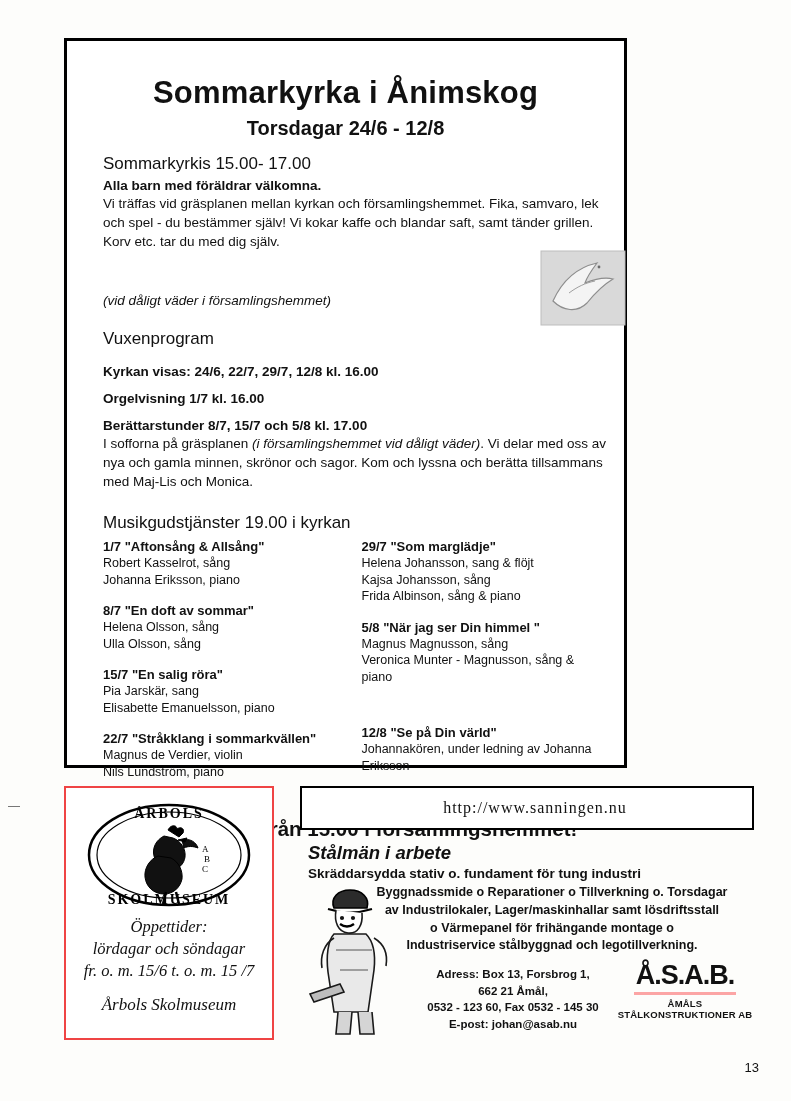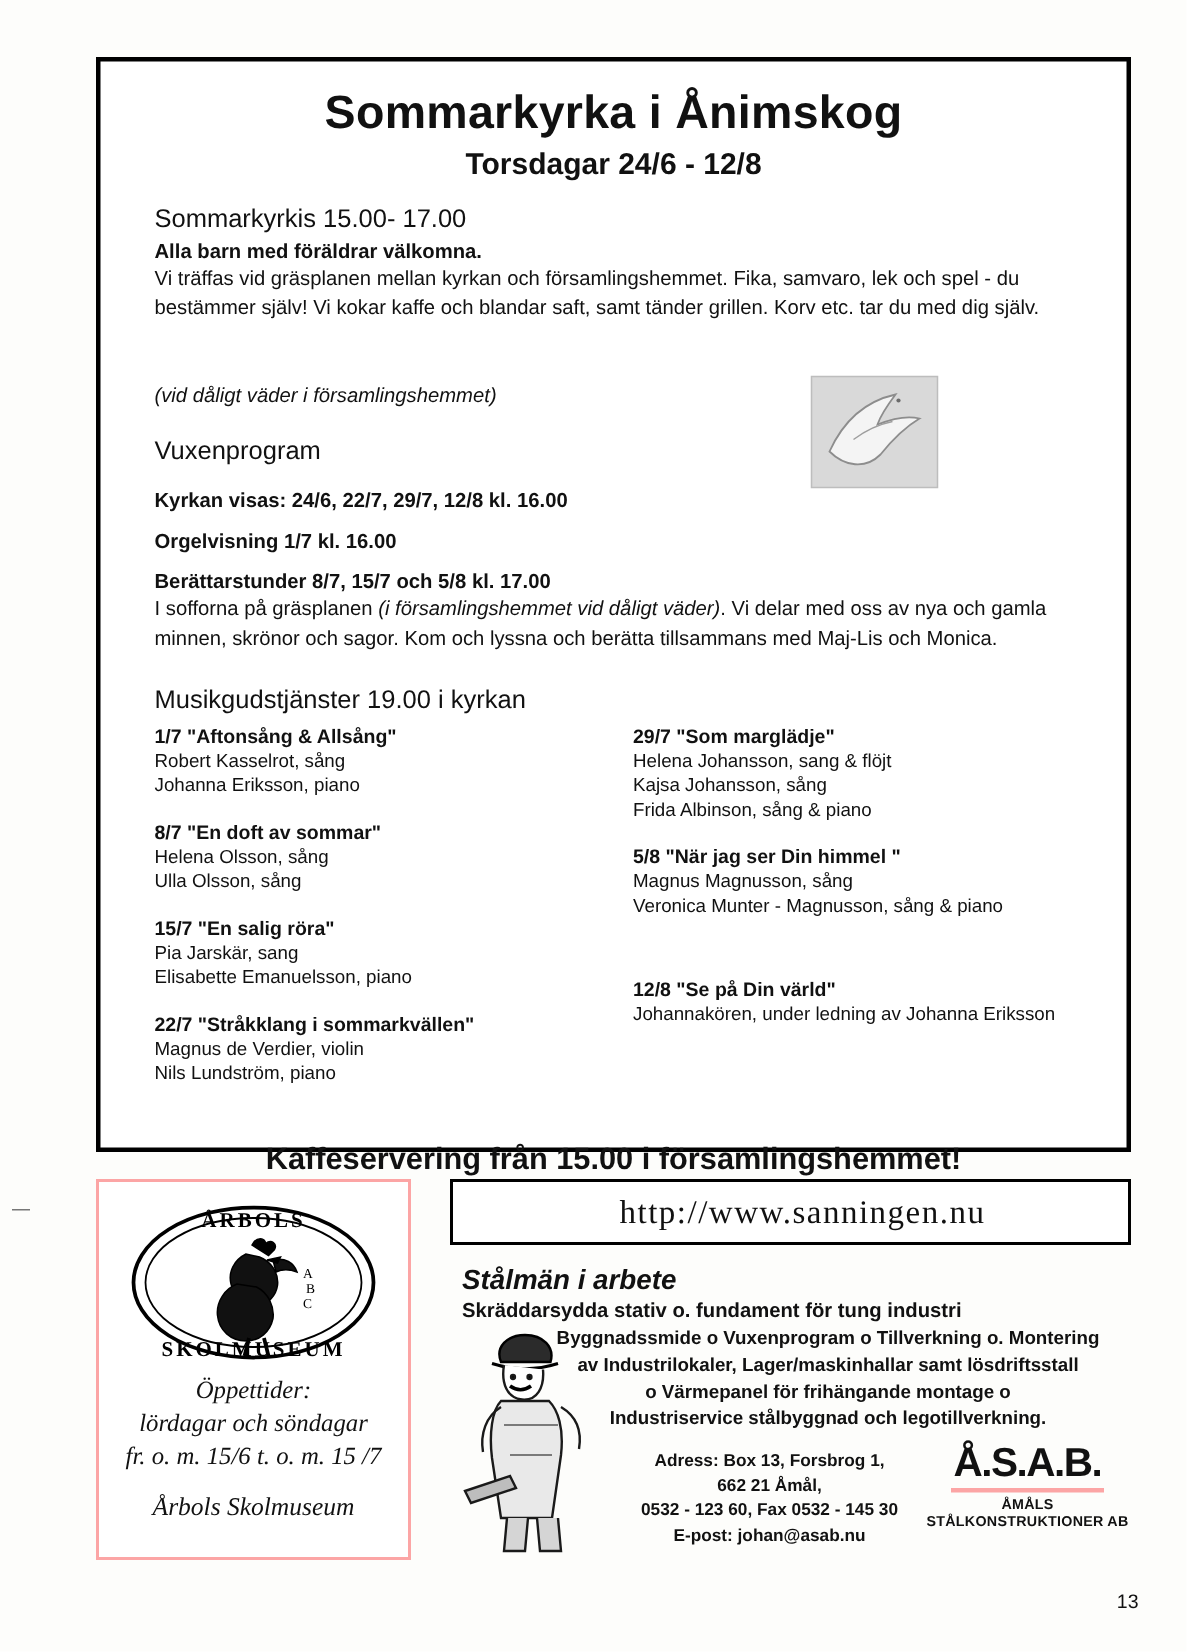--- a/index.html
+++ b/index.html
@@ -17,25 +17,25 @@
   .page {
     position: absolute;
     inset: 0;
   }
 
   
   .main-box {
     position: absolute;
     left: 64px;
     top: 38px;
-    width: 690px;
+    width: 563px;
     height: 730px;
     border: 3px solid #000;
     background: #fff;
-    padding: 10px 18px;
+    padding: 28px 18px;
   }
 
   .title {
     text-align: center;
     font-size: 31px;
     font-weight: bold;
     letter-spacing: 0.2px;
     margin: 6px 0 2px;
   }
   .subtitle {
@@ -105,21 +105,21 @@
     margin-top: 22px;
   }
 
   
   .museum-box {
     position: absolute;
     left: 64px;
     top: 786px;
     width: 210px;
     height: 254px;
-    border: 2px solid #fca5a5;
+    border: 2px solid #ef4444;
     background: #fff;
     text-align: center;
     font-family: "Liberation Serif", serif;
   }
   .logo-wrap {
     position: relative;
     width: 170px;
     height: 118px;
     margin: 8px auto 2px;
   }
@@ -142,21 +142,21 @@
     width: 454px;
     height: 44px;
     border: 2px solid #000;
     background: #fff;
     display: flex;
     align-items: center;
     justify-content: center;
   }
   .url-text {
     font-family: "Liberation Serif", serif;
-    font-size: 22px;
+    font-size: 16px;
     letter-spacing: 1px;
     margin-left: 16px;
   }
 
   
   .ad {
     position: absolute;
     left: 300px;
     top: 838px;
     width: 454px;
@@ -360,21 +360,21 @@
   </div>
 
   <div class="url-box">
     <span class="url-text">http://www.sanningen.nu</span>
   </div>
 
   <div class="ad">
     <div class="ad-title">Stålmän i arbete</div>
     <div class="ad-sub">Skräddarsydda stativ o. fundament för tung industri</div>
     <div class="ad-lines">
-      <div>Byggnadssmide o Vuxenprogram o Tillverkning o. Montering</div>
+      <div>Byggnadssmide o Reparationer o Tillverkning o. Torsdagar</div>
       <div>av Industrilokaler, Lager/maskinhallar samt lösdriftsstall</div>
       <div>o Värmepanel för frihängande montage o</div>
       <div>Industriservice stålbyggnad och legotillverkning.</div>
     </div>
 
     <div class="ad-contact">
       <div>Adress: Box 13, Forsbrog 1,</div>
       <div>662 21 Åmål,</div>
       <div>0532 - 123 60, Fax 0532 - 145 30</div>
       <div>E-post: johan@asab.nu</div>

